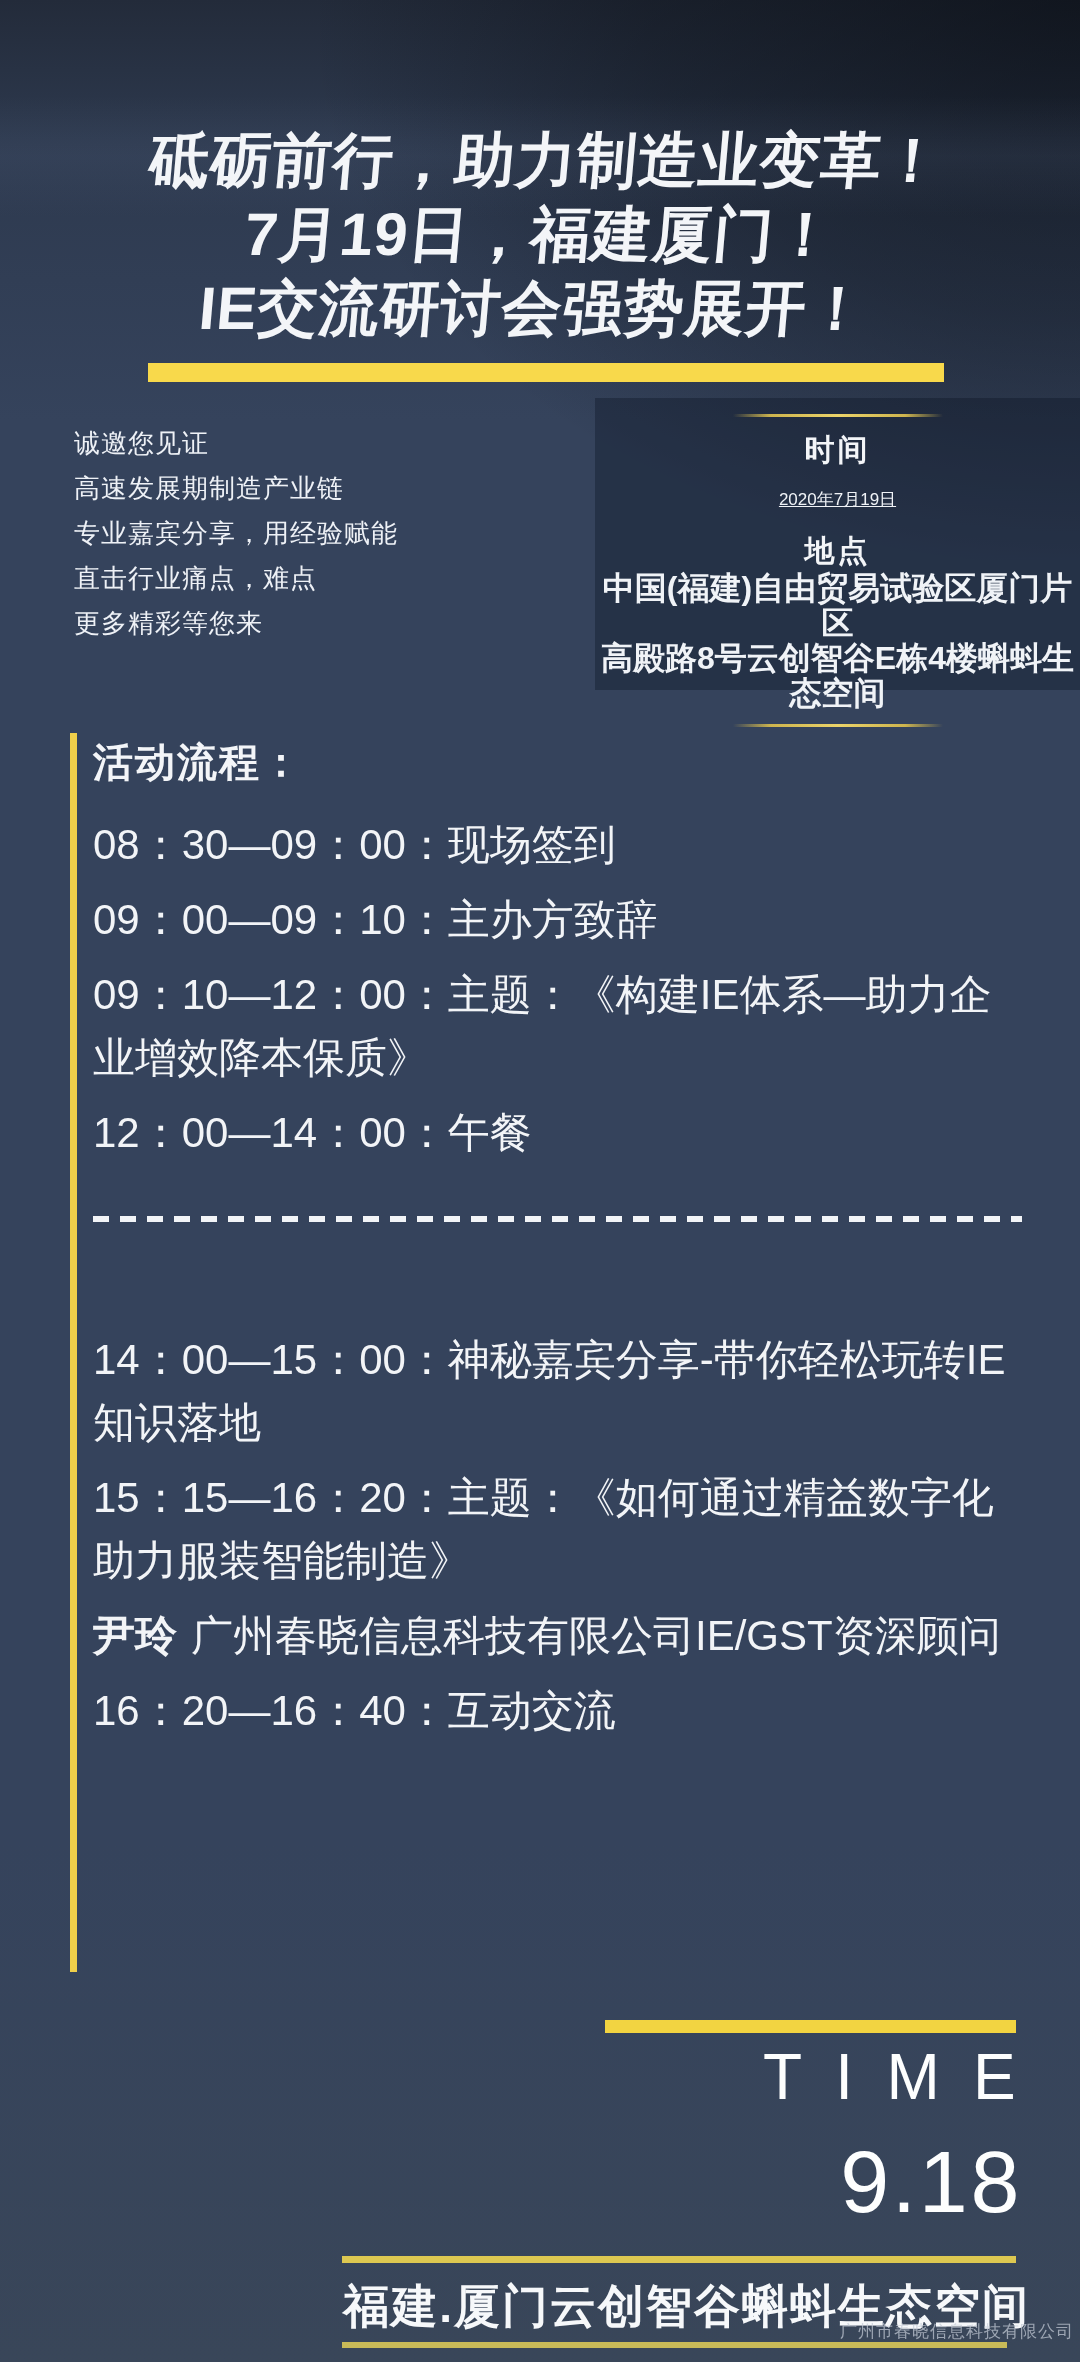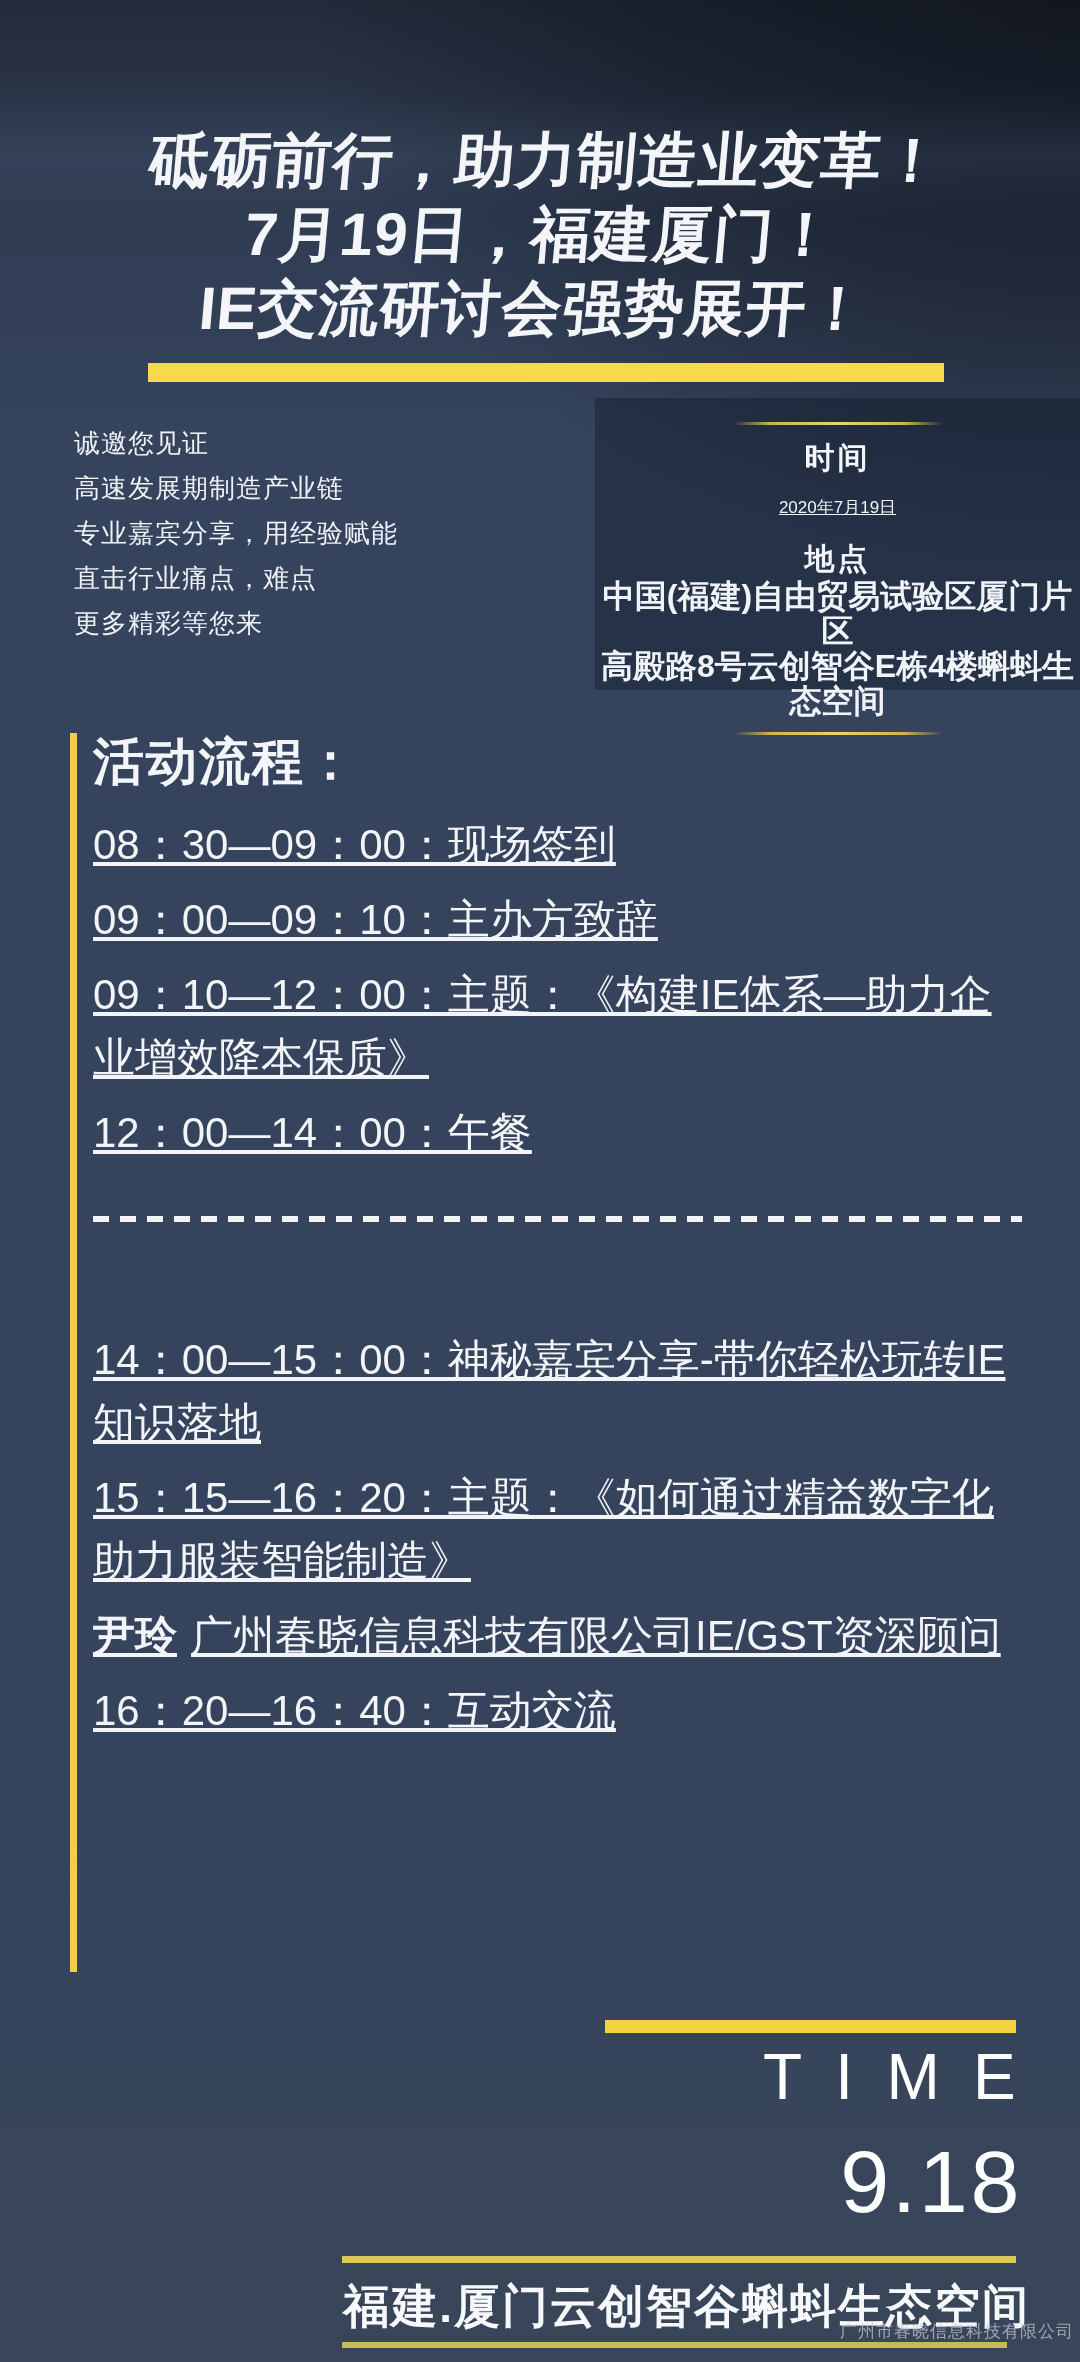--- a/index.html
+++ b/index.html
@@ -19,33 +19,33 @@
     font-weight:900;font-size:60px;line-height:74px;letter-spacing:1px;
     transform:skewX(-5deg);}
   .title-underline{position:absolute;left:148px;top:363px;width:796px;height:19px;background:#f8d94b;}
 
   
   .intro{position:absolute;left:74px;top:421px;font-size:26px;line-height:45px;
     color:#eef1f6;letter-spacing:1px;}
 
   
   .info-panel{position:absolute;left:595px;top:398px;width:485px;height:292px;
-    background:rgba(10,17,33,0.34);text-align:center;box-sizing:border-box;padding-top:24px;}
+    background:rgba(10,17,33,0.34);text-align:center;box-sizing:border-box;padding-top:16px;}
   .gold-line{height:3px;width:210px;margin:0 auto;
     background:linear-gradient(90deg,rgba(217,192,80,0) 0%,#cdb44e 18%,#ecd46a 50%,#cdb44e 82%,rgba(217,192,80,0) 100%);}
   .info-label{font-size:30px;font-weight:700;margin-top:13px;line-height:40px;letter-spacing:3px;}
   .info-value{font-size:17px;line-height:36px;margin-top:12px;color:#f0f3f7;text-decoration:underline;}
   .info-addr{font-size:32px;line-height:35px;color:#f0f3f7;font-weight:600;}
   .info-panel .gold-line.bottom{margin-top:13px;}
 
   
   .schedule{position:absolute;left:70px;top:733px;width:929px;height:1239px;
     border-left:7px solid #f0cf4a;padding-left:16px;}
-  .schedule-title{font-size:51px;font-weight:800;line-height:58px;margin:0 0 22px 0;letter-spacing:2px;}
-  .slot{font-size:42px;line-height:63px;margin:0 0 12px 0;color:#f2f4f7;text-decoration:underline;}
+  .schedule-title{font-size:40px;font-weight:800;line-height:58px;margin:0 0 22px 0;letter-spacing:2px;}
+  .slot{font-size:42px;line-height:63px;margin:0 0 12px 0;color:#f2f4f7;}
   .slot .speaker-name{font-weight:800;margin-right:14px;}
   .divider{height:6px;margin:52px 0 106px 0;
     background:repeating-linear-gradient(90deg,#f2f4f7 0px,#f2f4f7 16px,rgba(0,0,0,0) 16px,rgba(0,0,0,0) 27px);}
 
   
   .time-bar{position:absolute;left:605px;top:2020px;width:411px;height:13px;background:#f2d441;}
   .time-word{position:absolute;right:31px;top:2041px;font-size:64px;line-height:72px;
     letter-spacing:0.52em;color:#fdfefe;font-weight:400;}
   .time-date{position:absolute;right:58px;top:2134px;font-size:88px;line-height:96px;
     letter-spacing:0.03em;color:#fdfefe;font-weight:400;}

